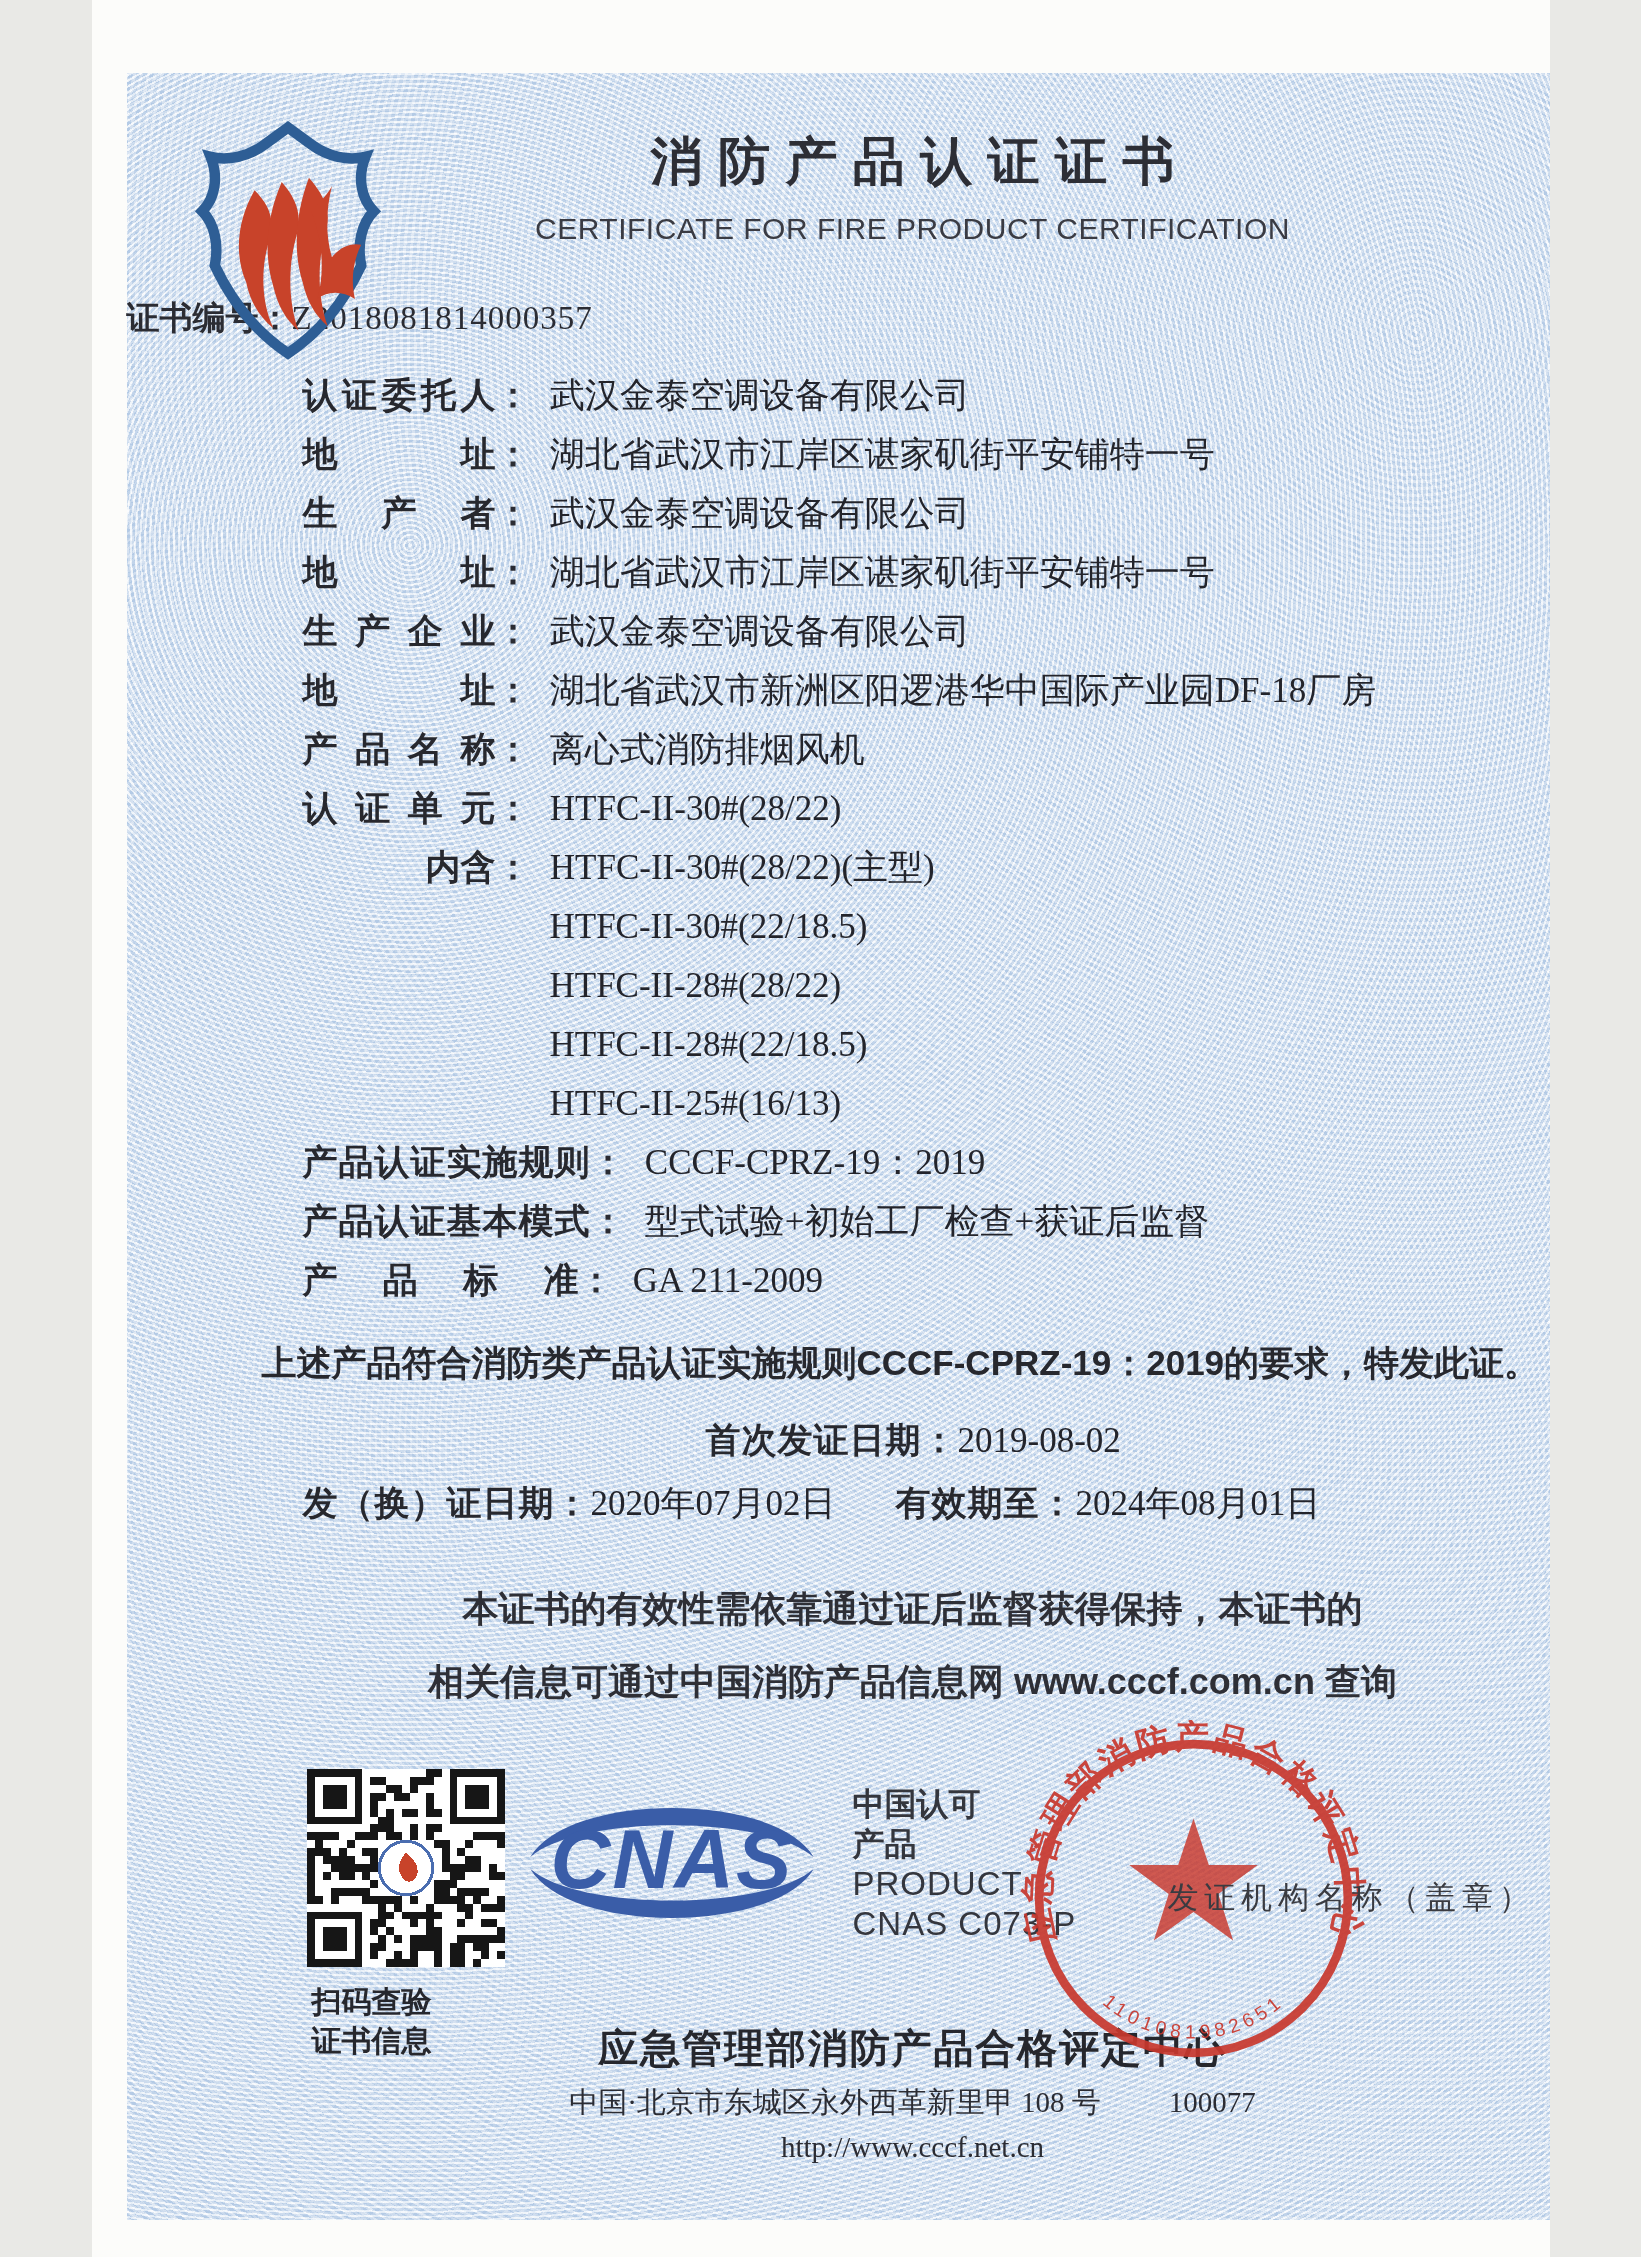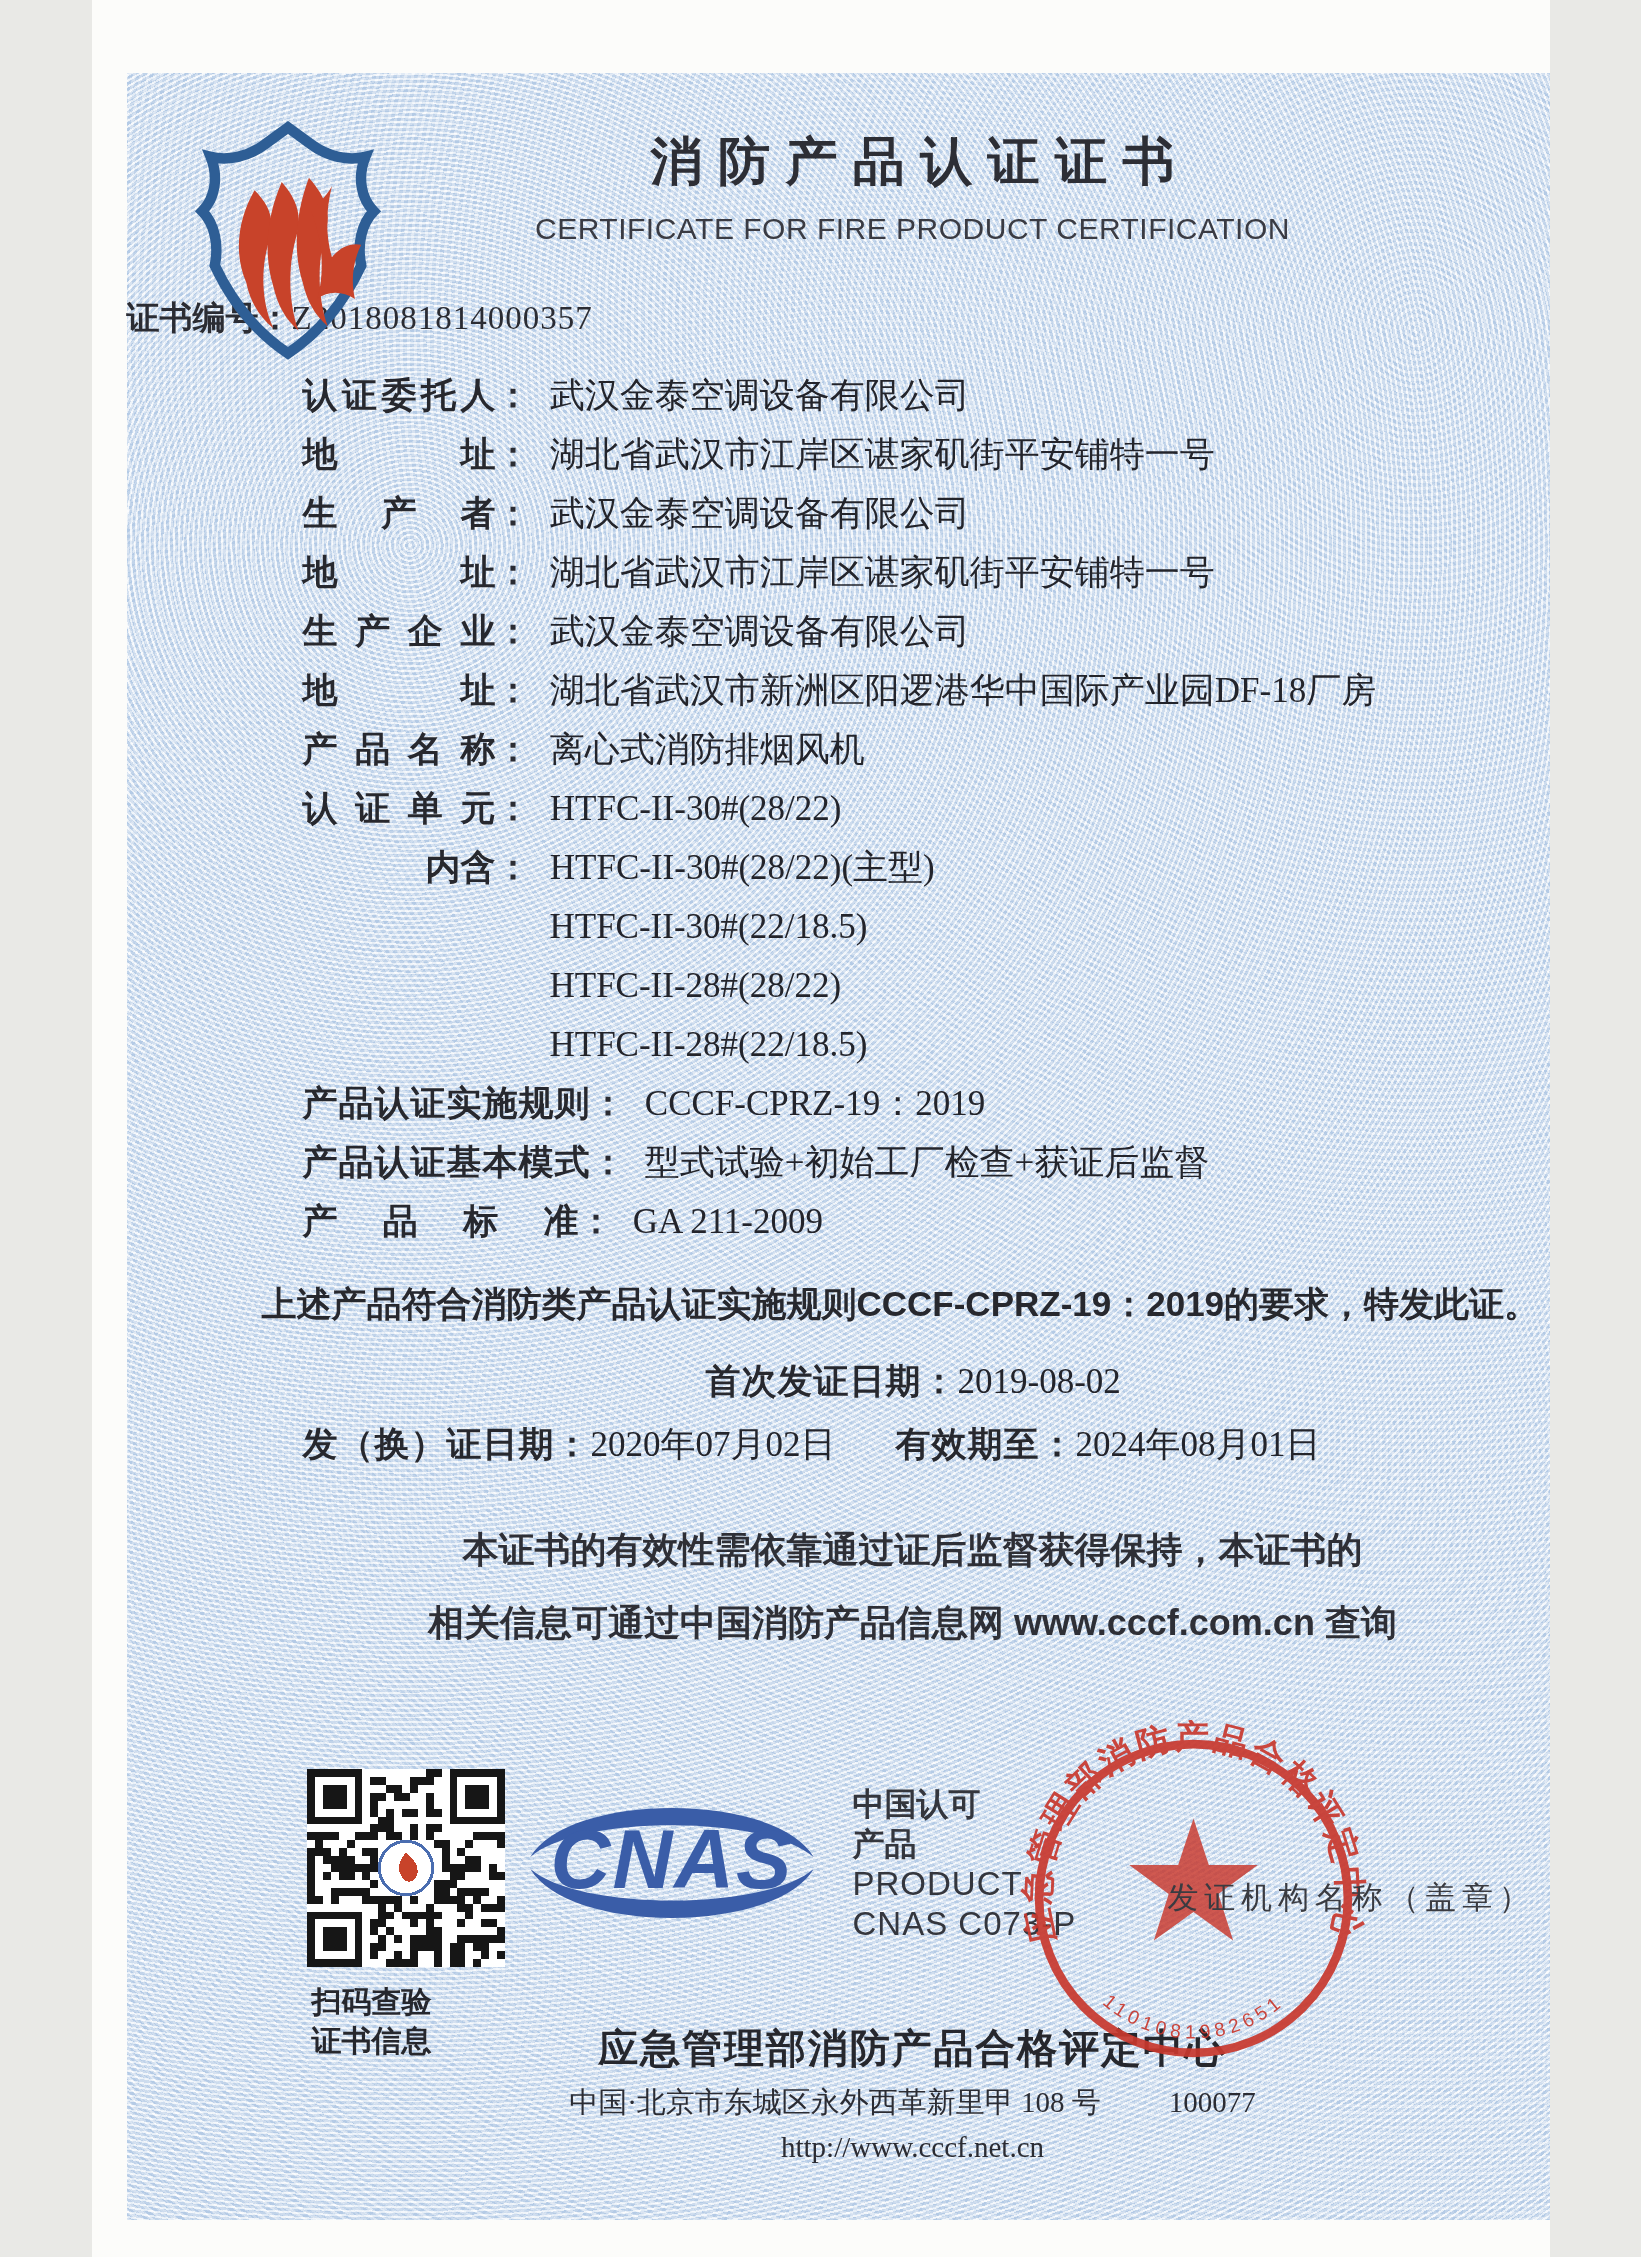--- a/index.html
+++ b/index.html
@@ -129,20 +129,23 @@
             <span class="val">HTFC-II-30#(28/22)(主型)</span>
         </div>
         <div class="row model-cont">
             <span class="val">HTFC-II-30#(22/18.5)</span>
           </div>
         <div class="row model-cont">
             <span class="val">HTFC-II-28#(28/22)</span>
           </div>
         <div class="row model-cont">
             <span class="val">HTFC-II-28#(22/18.5)</span>
+          </div>
+        <div class="row model-cont">
+            <span class="val">HTFC-II-25#(16/13)</span>
           </div>
 
         <div class="row">
           <span class="lab lab8">产品认证实施规则</span>
             <span class="colon">：</span>
             <span class="val">CCCF-CPRZ-19：2019</span>
         </div>
         <div class="row">
           <span class="lab lab8">产品认证基本模式</span>
             <span class="colon">：</span>

